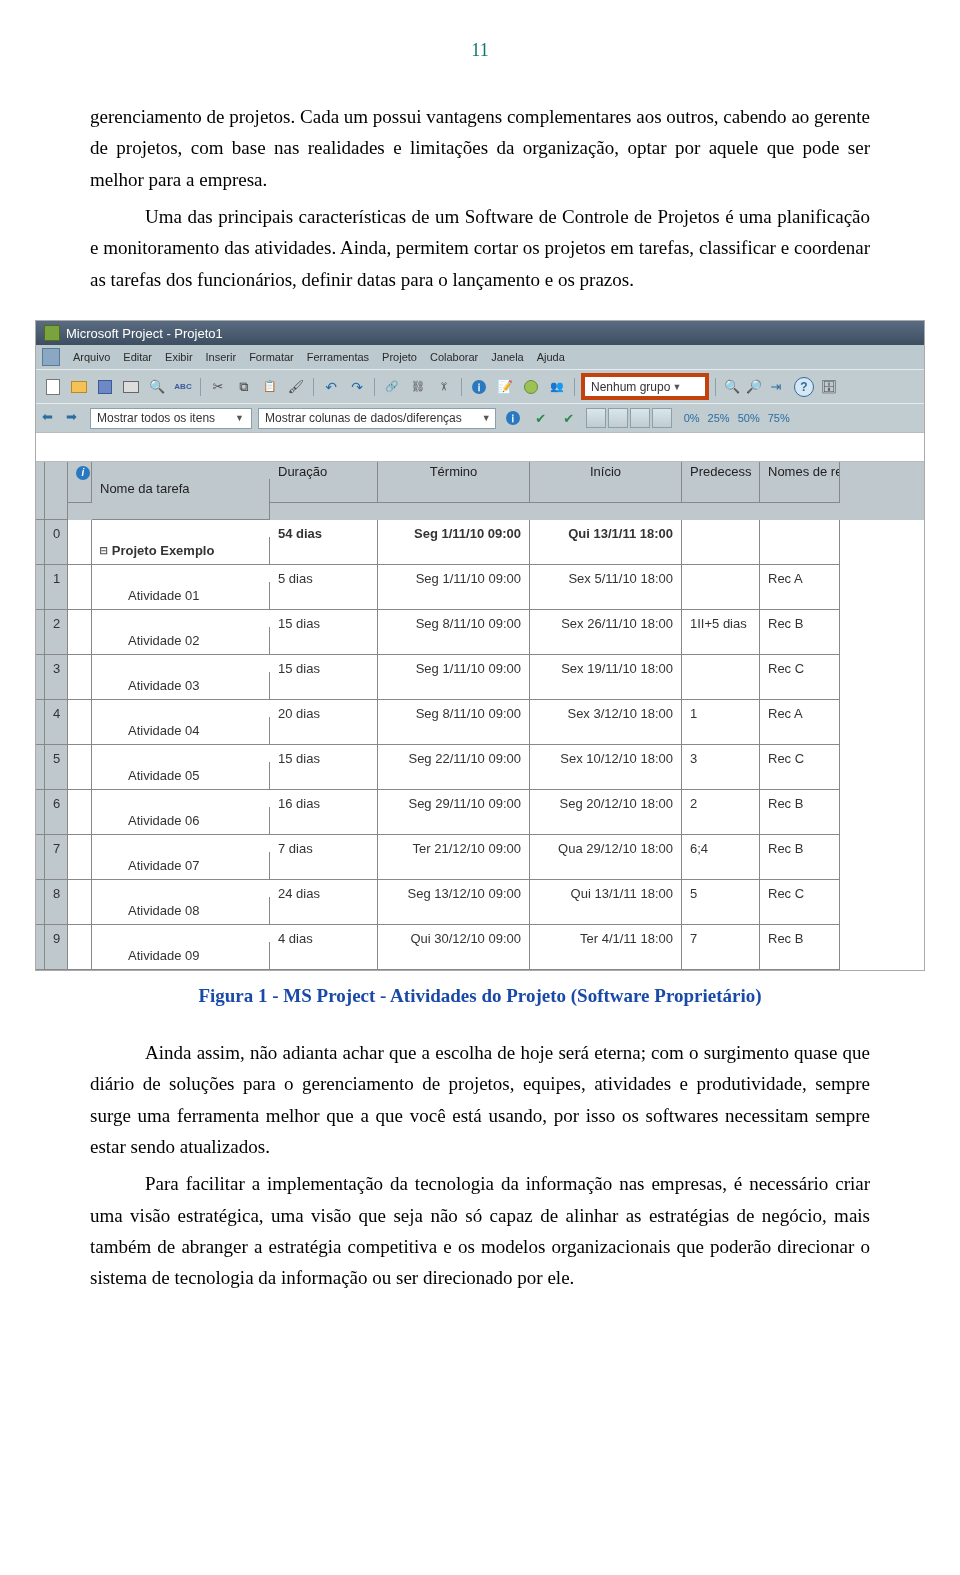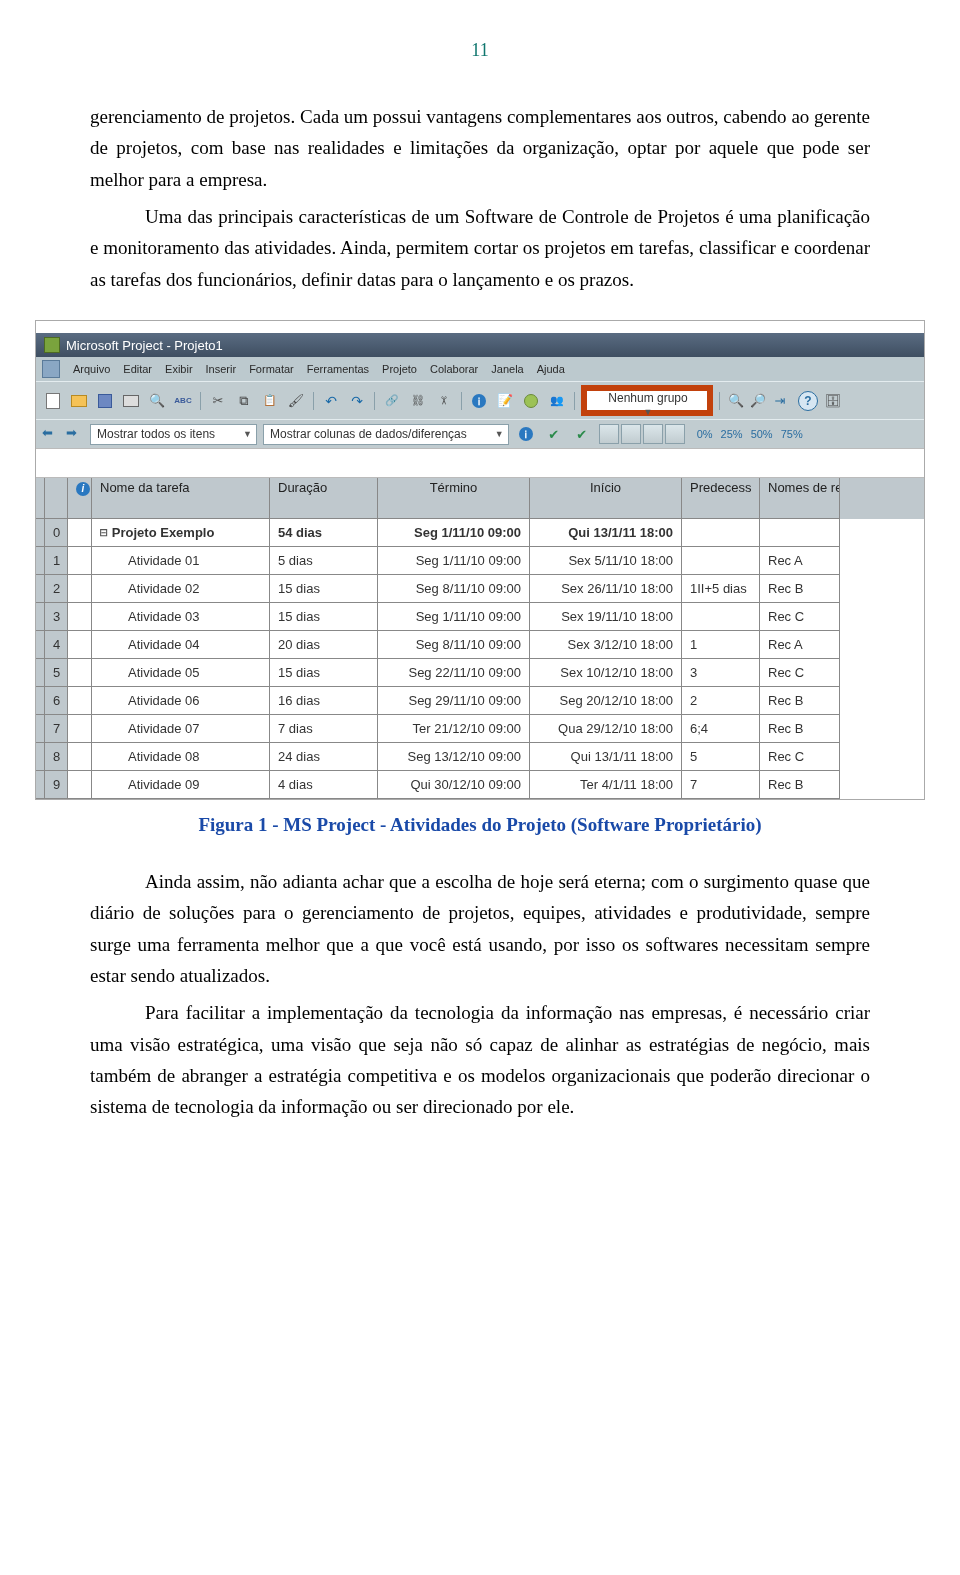--- a/index.html
+++ b/index.html
@@ -47,21 +47,20 @@
     border: 1px solid #aaa;
   }
   .msp-titlebar {
     background: linear-gradient(#5a6c82, #3e4e61);
     color: #fff;
     padding: 4px 8px;
     display: flex;
     align-items: center;
     gap: 6px;
     font-size: 13px;
-    margin-top: 12px;
   }
   .msp-titlebar .proj-icon {
     width: 14px; height: 14px;
     background: #7aa33d;
     border: 1px solid #4d6b22;
     display: inline-block;
   }
   .msp-menubar {
     background: #bcc9ce;
     padding: 3px 6px;
@@ -113,28 +112,27 @@
   .tb-ico.redo::before   { content:"↷"; color:#1a6aa8; font-size:14px; }
   .tb-ico.link::before   { content:"🔗"; font-size:11px; }
   .tb-ico.unlink::before { content:"⛓"; font-size:11px; }
   .tb-ico.split::before  { content:"✂"; font-size:11px; transform:rotate(90deg); }
   .tb-ico.info::before   { content:"ℹ"; color:#fff; background:#2a78c0; width:14px; height:14px; border-radius:50%; display:flex; align-items:center; justify-content:center; font-weight:bold; font-size:10px; }
   .tb-ico.resrc::before  { content:""; width:12px; height:12px; background:#9cc256; border:1px solid #6a8a3a; border-radius:50%; display:block; }
   .tb-ico.ppl::before    { content:"👥"; font-size:11px; }
 
   .tb-group-dd {
     display:flex; align-items:center;
-    border: 6px solid #c2410c;
+    border: 4px solid #c2410c;
     background:#fff;
     height: 19px;
     padding: 0 4px 0 6px;
     font-size: 12px;
     gap:2px;
     min-width: 110px;
-    flex-direction: column;
   }
   .tb-group-dd .arr { font-size:9px; color:#555; }
 
   .tb-zoom {
     display:flex; gap:2px;
   }
   .tb-zoom .z {
     width:20px; height:20px;
     display:flex; align-items:center; justify-content:center;
     font-size:13px; color:#2a6da0;
@@ -161,21 +159,21 @@
   }
   .msp-toolbar2 .small-ico {
     width:18px; height:18px; display:inline-block;
   }
   .dd {
     border: 1px solid #8aa0aa;
     background:#fff;
     height: 19px;
     padding: 0 4px 0 6px;
     font-size: 12px;
-    display:flex; align-items:center; gap:28px;
+    display:flex; align-items:center; gap:20px;
   }
   .dd .arr { font-size:9px; color:#555; }
   .mini-grid {
     display:flex; gap:2px;
   }
   .mini-grid .cell {
     width:18px; height:18px;
     border:1px solid #8aa0aa;
     background: linear-gradient(#dbe6ea,#c1ccd0);
   }
@@ -194,21 +192,21 @@
     border-right:1px solid #888;
     border-bottom:1px solid #888;
     padding: 6px 8px;
     box-sizing:border-box;
     overflow:hidden;
     white-space:nowrap;
   }
   .msp-grid-head .c { background:#bfc8cd; }
   .w0  { width: 23px; text-align:center; background:#bfc8cd; }
   .wI  { width: 24px; text-align:center; }
-  .wN  { width: 178px; }
+  .wN  { width: 178px; margin-top: 17px; }
   .wD  { width: 108px; text-align:left; }
   .wS  { width: 152px; text-align:right; }
   .wE  { width: 152px; text-align:right; }
   .wP  { width: 78px; }
   .wR  { width: 80px; border-right:none; }
   .msp-grid-head .twoline { line-height:1.15; height:41px; padding-top:3px; }
   .info-bubble {
     width:14px; height:14px; background:#2a78c0; color:#fff;
     display:inline-flex; align-items:center; justify-content:center;
     border-radius:50%; font-weight:bold; font-style:italic; font-size:10px;

